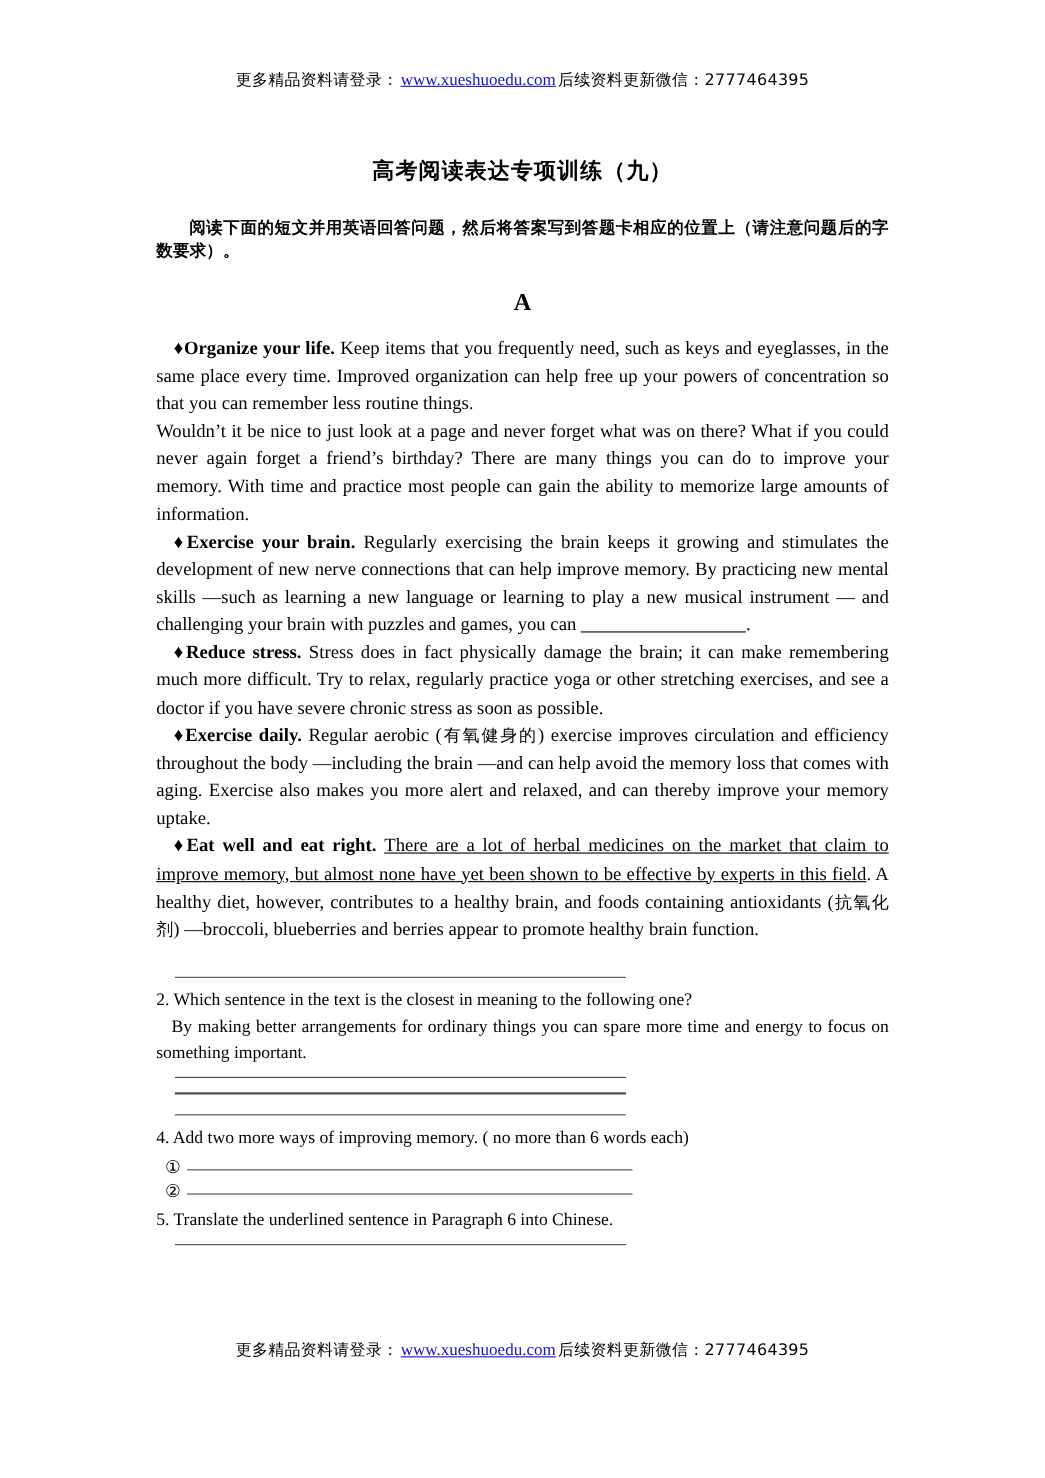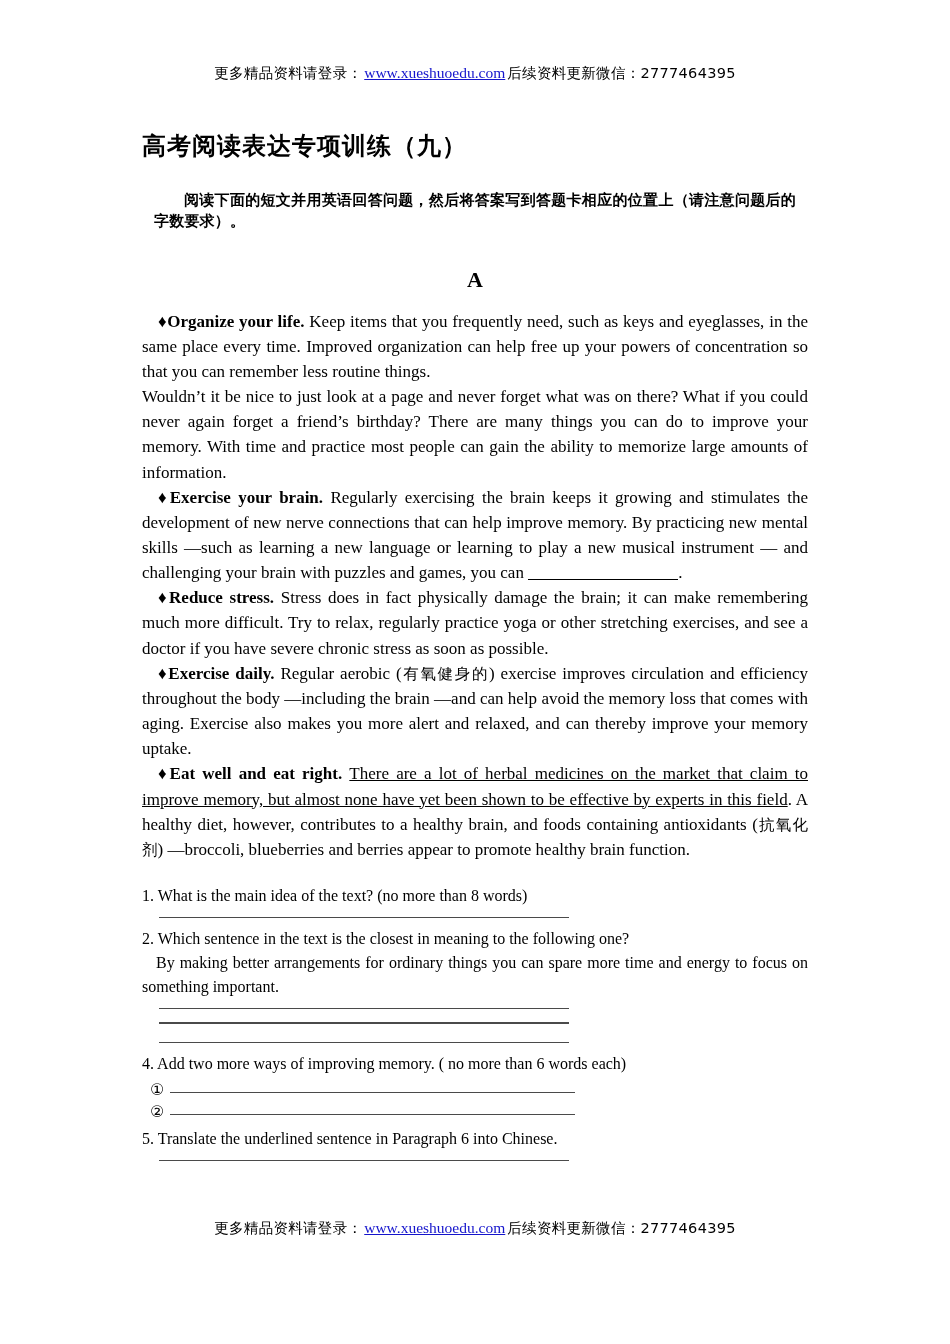--- a/index.html
+++ b/index.html
@@ -46,36 +46,37 @@
     color: #1414cc;
     text-decoration: underline;
     font-size: 15.5px;
     padding: 0 2px;
   }
   .header-banner { position: absolute; left: 142px; top: 64px; width: 666px; }
   .footer-banner { position: absolute; left: 142px; top: 1219px; width: 666px; }
 
   
   .doc-title {
+    text-align: center;
     font-family: "DejaVu Sans", "Liberation Sans", sans-serif;
     font-weight: bold;
-    font-size: 24px;
+    font-size: 20px;
     letter-spacing: 1px;
-    margin: 0;
+    margin: 12px;
     padding: 0;
   }
   .instruction {
     font-family: "DejaVu Sans", "Liberation Sans", sans-serif;
     font-weight: bold;
     font-size: 15px;
     line-height: 1.42;
     text-align: justify;
     text-justify: inter-character;
     text-indent: 30px;
-    margin: 12px;
+    margin: 0;
     letter-spacing: 0.2px;
   }
   .section-letter {
     text-align: center;
     font-weight: bold;
     font-size: 22px;
     margin: 0;
   }
 
   
@@ -179,21 +180,20 @@
     <p class="para indent">
       <span class="bullet">♦</span><span class="lead">Exercise daily.</span><span> Regular aerobic (</span><span class="cnword">有氧健身的</span><span>) exercise improves circulation and efficiency throughout the body —including the brain —and can help avoid the memory loss that comes with aging. Exercise also makes you more alert and relaxed, and can thereby improve your memory uptake.</span>
     </p>
 
     <p class="para indent">
       <span class="bullet">♦</span><span class="lead">Eat well and eat right.</span><span>&nbsp;</span><span class="uline">There are a lot of herbal medicines on the market that claim to improve memory, but almost none have yet been shown to be effective by experts in this field</span><span>. A healthy diet, however, contributes to a healthy brain, and foods containing antioxidants (</span><span class="cnword">抗氧化剂</span><span>) —broccoli, blueberries and berries appear to promote healthy brain function.</span>
     </p>
 
     <div style="height:22px"></div>
 
-    <p class="q">1. What is the main idea of the text? (no more than 8 words)</p>
     <div class="spacer-sm"></div>
     <div class="ansline"></div>
     <div class="spacer-sm"></div>
 
     <p class="q">2. Which sentence in the text is the closest in meaning to the following one?</p>
     <p class="q-sub">By making better arrangements for ordinary things you can spare more time and energy to focus on something important.</p>
     <div class="spacer-sm"></div>
     <div class="ansline"></div>
     <div style="height:13px"></div>
     <div class="ansline"></div>

